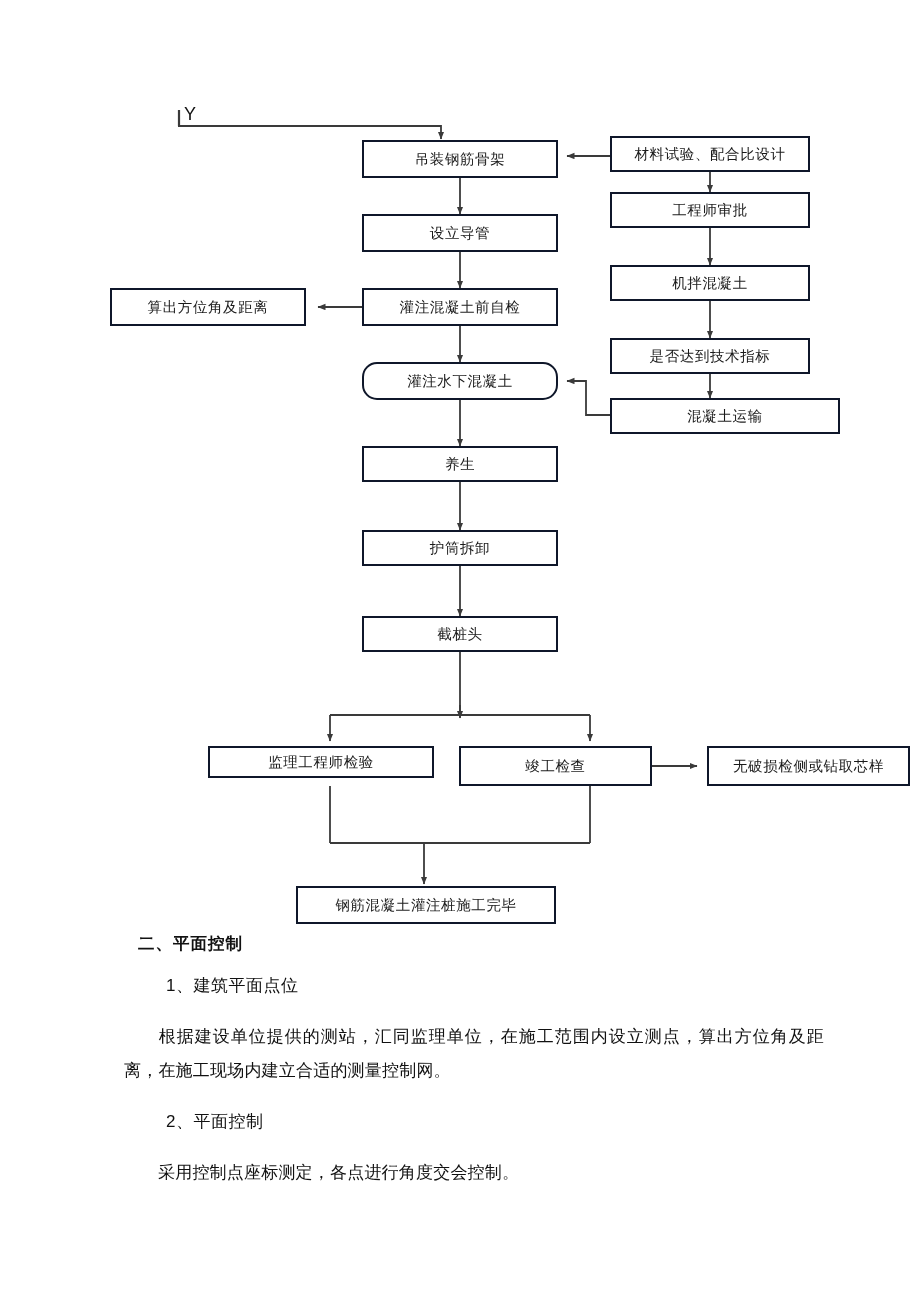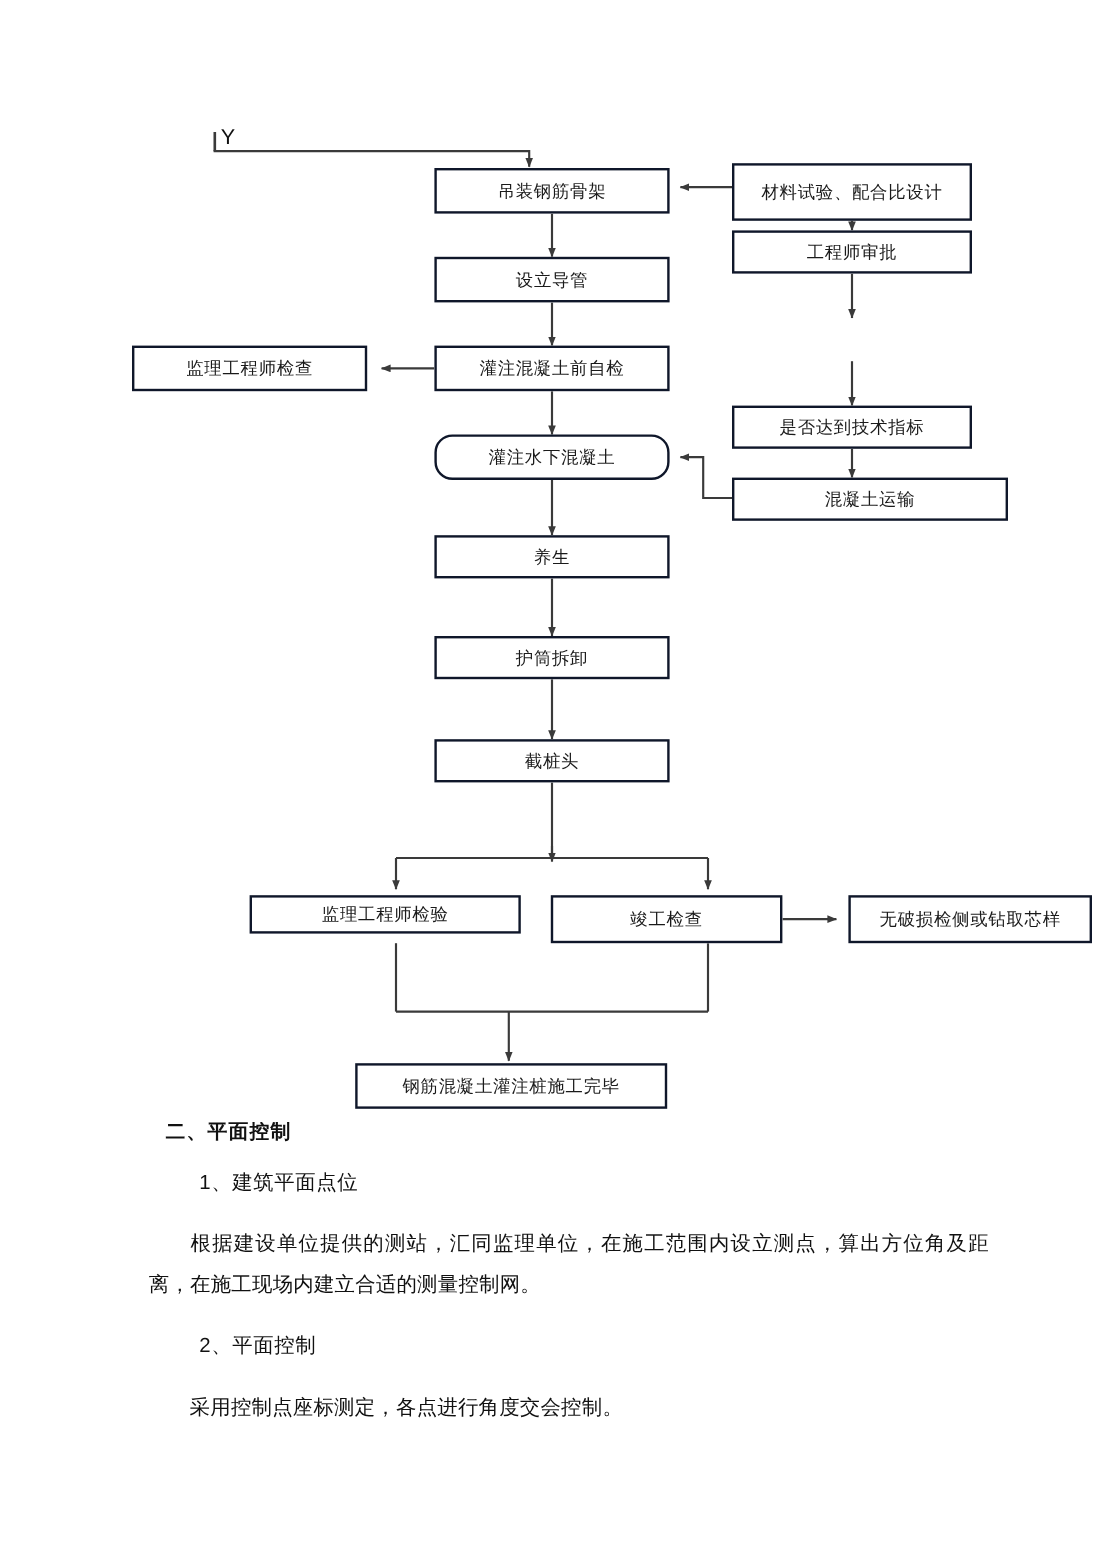--- a/index.html
+++ b/index.html
@@ -144,34 +144,35 @@
     </svg>
 
     <div class="axis-label" style="left:184px; top:104px;">Y</div>
 
     <div class="node" style="left:362px; top:140px; width:196px; height:38px;">吊装钢筋骨架</div>
 
     <div class="node" style="left:362px; top:214px; width:196px; height:38px;">设立导管</div>
 
     <div class="node" style="left:362px; top:288px; width:196px; height:38px;">灌注混凝土前自检</div>
 
-    <div class="node" style="left:110px; top:288px; width:196px; height:38px;">监理工程师检查</div>
+    <div class="node" style="left:110px; top:288px; width:196px; height:38px;">算出方位角及距离</div>
 
     <div class="node" style="left:362px; top:362px; width:196px; height:38px;border-radius:15px;">灌注水下混凝土</div>
 
     <div class="node" style="left:362px; top:446px; width:196px; height:36px;font-family:Liberation Mono, monospace;">养生</div>
 
     <div class="node" style="left:362px; top:530px; width:196px; height:36px;">护筒拆卸</div>
 
     <div class="node" style="left:362px; top:616px; width:196px; height:36px;">截桩头</div>
 
-    <div class="node" style="left:610px; top:136px; width:200px; height:48px;">材料试验、配合比设计</div>
+    <div class="node" style="left:610px; top:136px; width:200px; height:36px;">材料试验、配合比设计</div>
 
     <div class="node" style="left:610px; top:192px; width:200px; height:36px;">工程师审批</div>
 
+    <div class="node" style="left:610px; top:265px; width:200px; height:36px;">机拌混凝土</div>
 
     <div class="node" style="left:610px; top:338px; width:200px; height:36px;">是否达到技术指标</div>
 
     <div class="node" style="left:610px; top:398px; width:230px; height:36px;">混凝土运输</div>
 
     <div class="node" style="left:208px; top:746px; width:226px; height:32px;">监理工程师检验</div>
 
     <div class="node" style="left:459px; top:746px; width:193px; height:40px;">竣工检查</div>
 
     <div class="node" style="left:707px; top:746px; width:203px; height:40px;">无破损检侧或钻取芯样</div>

